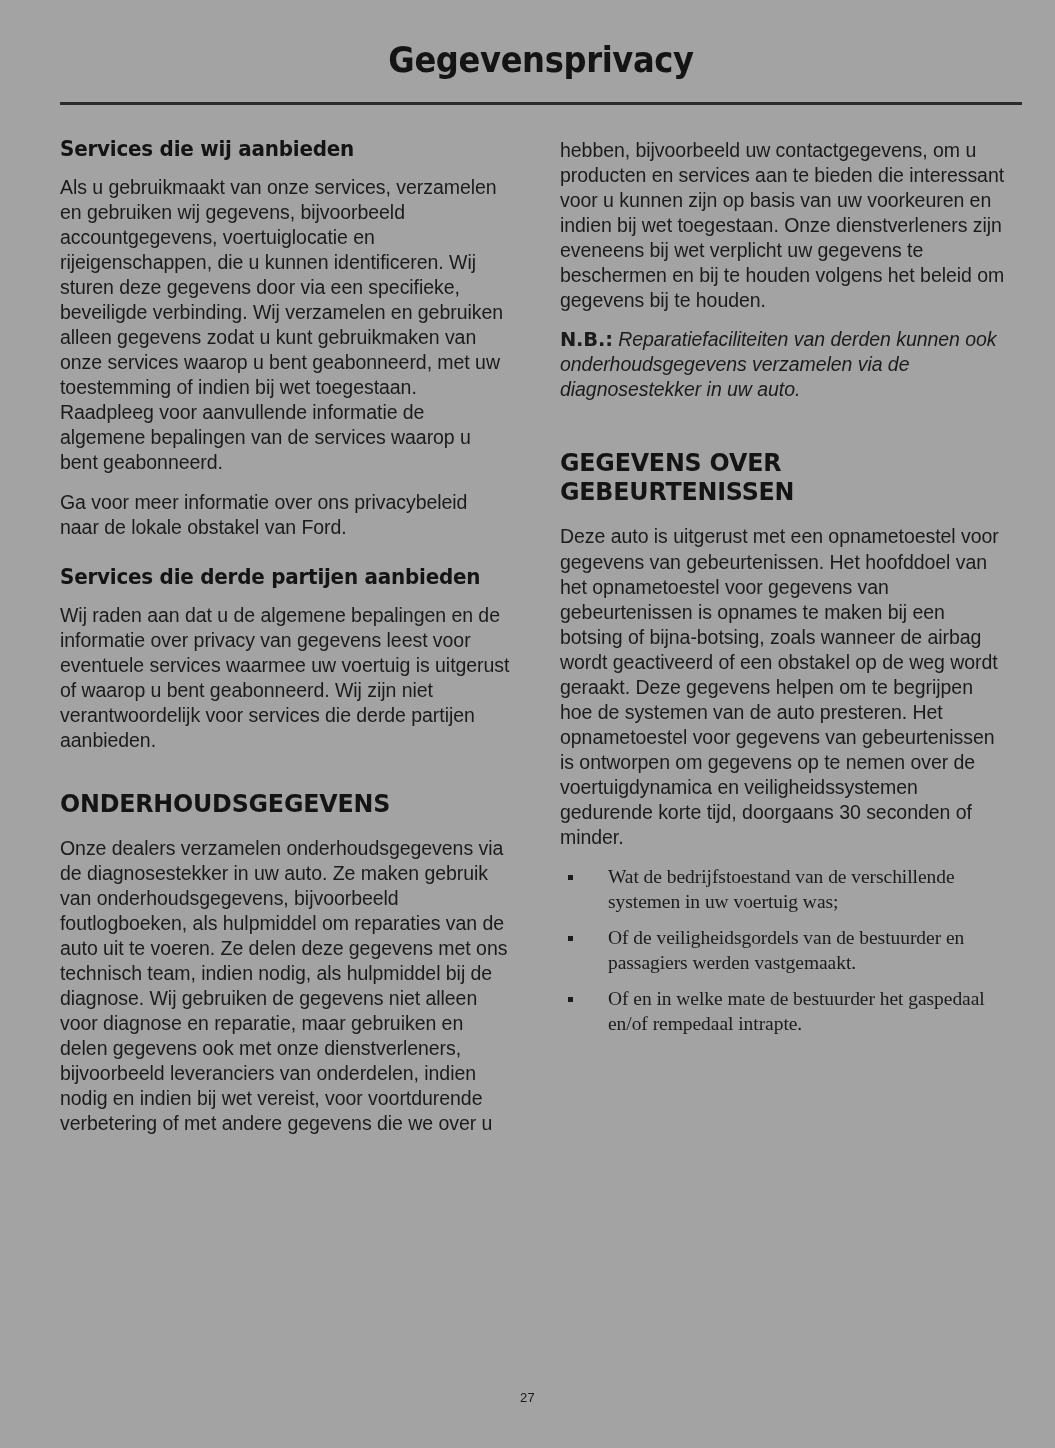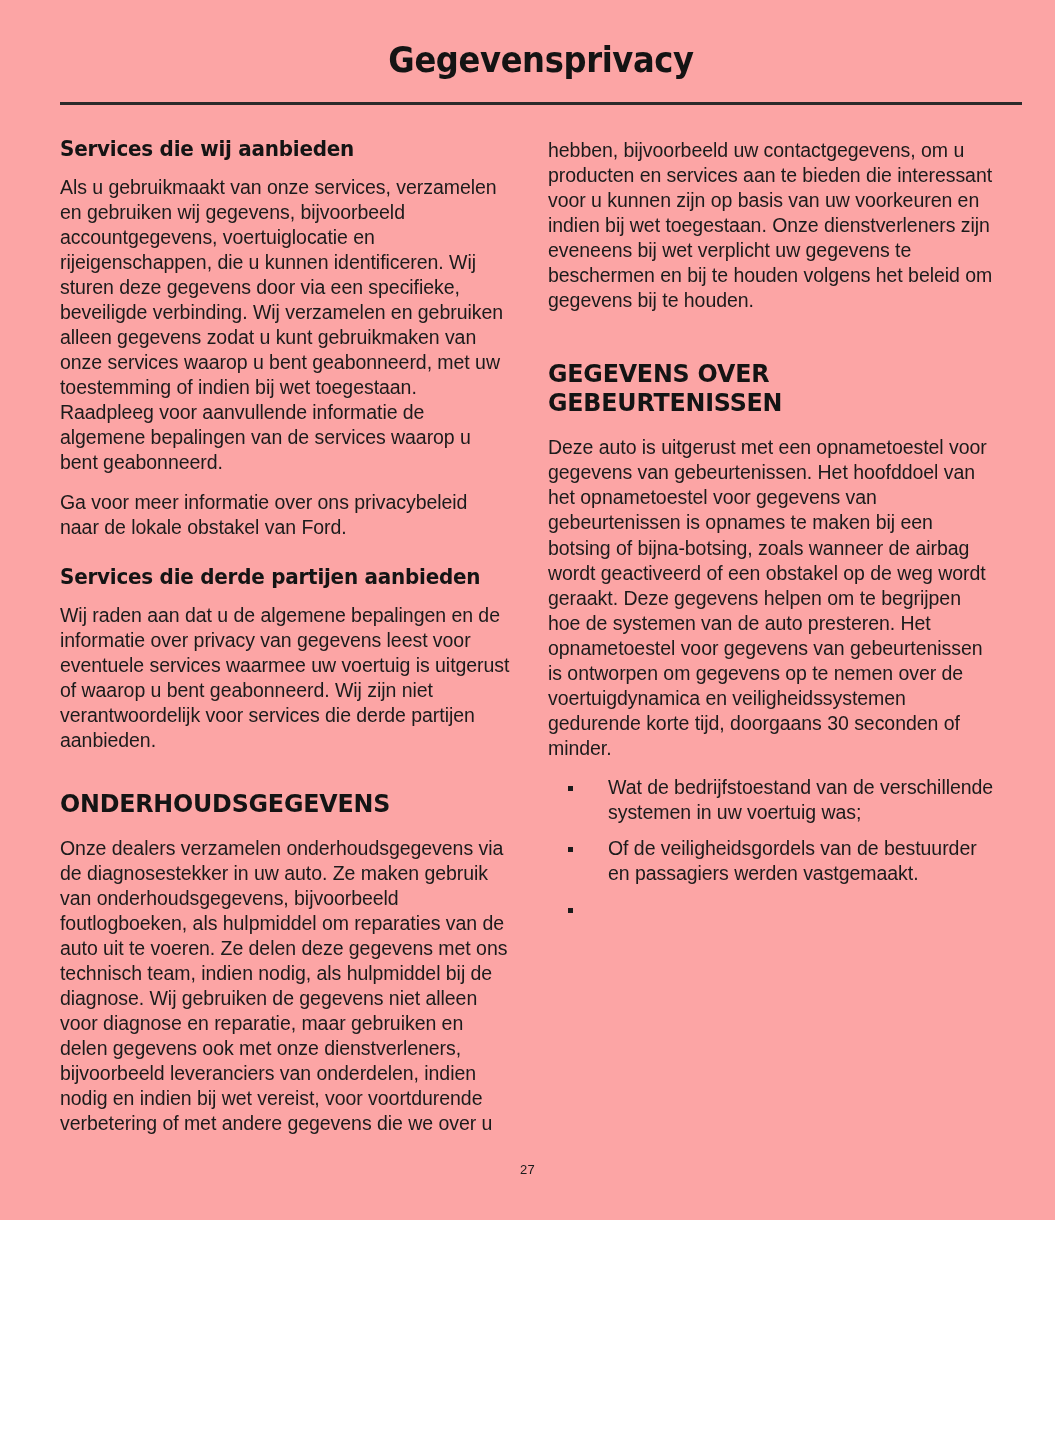--- a/index.html
+++ b/index.html
@@ -5,22 +5,22 @@
 <style>
   html, body {
     margin: 0;
     padding: 0;
     background: #ffffff;
   }
 
   .page {
     position: relative;
     width: 1055px;
-    height: 1220px;
-    background: #fca5a5;
+    height: 1448px;
+    background: #a3a3a3;
     font-family: "Liberation Sans", "DejaVu Sans", sans-serif;
     color: #1a1a1a;
     box-sizing: border-box;
     overflow: hidden;
   }
 
   
   .page-header {
     position: absolute;
     top: 42px;
@@ -51,21 +51,21 @@
   }
 
   
   .columns {
     position: absolute;
     top: 138px;
     left: 60px;
     width: 962px;
     height: 1185px;
     display: flex;
-    gap: 26px;
+    gap: 38px;
   }
 
   .col {
     width: 462px;
     flex: 0 0 462px;
   }
 
   
   .sub-head {
     font-family: "DejaVu Sans", "Liberation Sans", sans-serif;
@@ -118,22 +118,23 @@
   }
 
   
   .gap-before-section { margin-top: 36px; }
   .gap-before-subhead { margin-top: 26px; }
   .gap-before-section-r { margin-top: 46px; }
 
   
   .bullet-list {
     list-style: none;
-    margin: 12px;
+    margin: 0;
     padding: 0;
+    font-family: Liberation Serif, serif;
   }
 
   .bullet-item {
     position: relative;
     padding-left: 48px;
     font-size: 19.5px;
     line-height: 1.285;
     color: #1b1b1b;
     margin: 0 0 11px 0;
     letter-spacing: -0.05px;
@@ -191,37 +192,39 @@
       <h2 class="section-head gap-before-section">ONDERHOUDSGEGEVENS</h2>
 
       <p class="body-text">Onze dealers verzamelen onderhoudsgegevens via de diagnosestekker in uw auto. Ze maken gebruik van onderhoudsgegevens, bijvoorbeeld foutlogboeken, als hulpmiddel om reparaties van de auto uit te voeren. Ze delen deze gegevens met ons technisch team, indien nodig, als hulpmiddel bij de diagnose. Wij gebruiken de gegevens niet alleen voor diagnose en reparatie, maar gebruiken en delen gegevens ook met onze dienstverleners, bijvoorbeeld leveranciers van onderdelen, indien nodig en indien bij wet vereist, voor voortdurende verbetering of met andere gegevens die we over u</p>
 
     </div>
 
     <div class="col">
 
       <p class="body-text">hebben, bijvoorbeeld uw contactgegevens, om u producten en services aan te bieden die interessant voor u kunnen zijn op basis van uw voorkeuren en indien bij wet toegestaan. Onze dienstverleners zijn eveneens bij wet verplicht uw gegevens te beschermen en bij te houden volgens het beleid om gegevens bij te houden.</p>
 
+      <p class="note-text"><span class="note-label">N.B.:</span><span> Reparatiefaciliteiten van derden kunnen ook onderhoudsgegevens verzamelen via de diagnosestekker in uw auto.</span></p>
 
       <h2 class="section-head gap-before-section-r">GEGEVENS OVER GEBEURTENISSEN</h2>
 
       <p class="body-text">Deze auto is uitgerust met een opnametoestel voor gegevens van gebeurtenissen. Het hoofddoel van het opnametoestel voor gegevens van gebeurtenissen is opnames te maken bij een botsing of bijna-botsing, zoals wanneer de airbag wordt geactiveerd of een obstakel op de weg wordt geraakt. Deze gegevens helpen om te begrijpen hoe de systemen van de auto presteren. Het opnametoestel voor gegevens van gebeurtenissen is ontworpen om gegevens op te nemen over de voertuigdynamica en veiligheidssystemen gedurende korte tijd, doorgaans 30 seconden of minder.</p>
 
 
       <ul class="bullet-list">
         <li class="bullet-item">
           <span class="bullet-mark"></span>
           <span>Wat de bedrijfstoestand van de verschillende systemen in uw voertuig was;</span>
         </li>
         <li class="bullet-item">
           <span class="bullet-mark"></span>
           <span>Of de veiligheidsgordels van de bestuurder en passagiers werden vastgemaakt.</span>
         </li>
         <li class="bullet-item">
           <span class="bullet-mark"></span>
+          <span>Of en in welke mate de bestuurder het gaspedaal en/of rempedaal intrapte.</span>
         </li>
       </ul>
 
     </div>
 
   </div>
 
   <div class="page-footer">
     <span class="page-number">27</span>
   </div>

